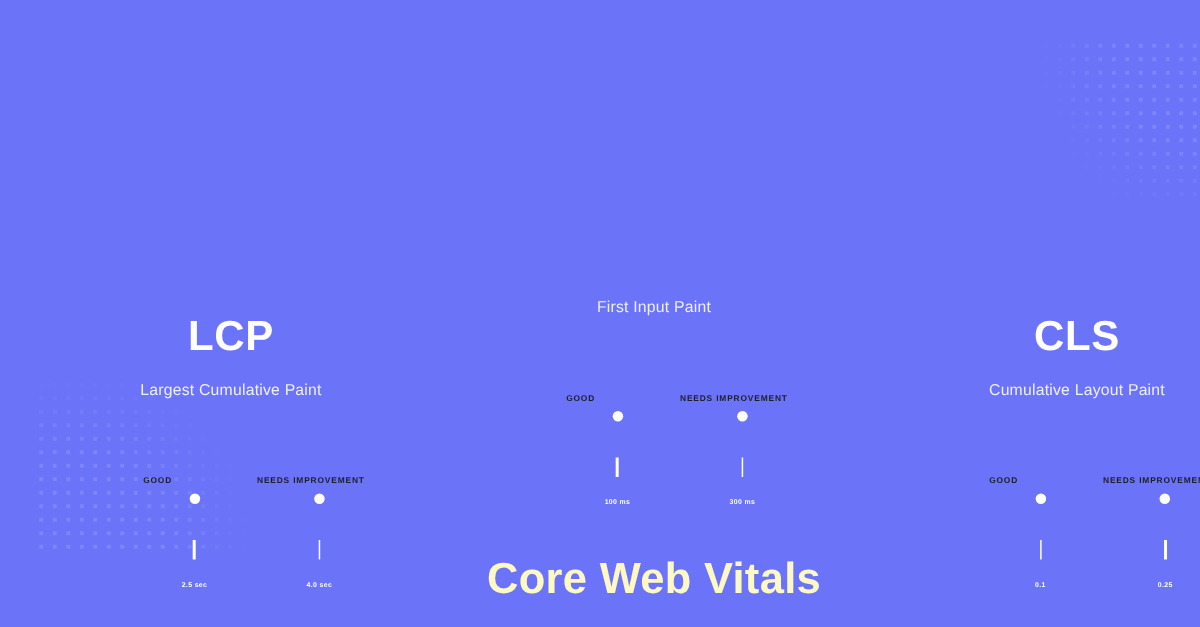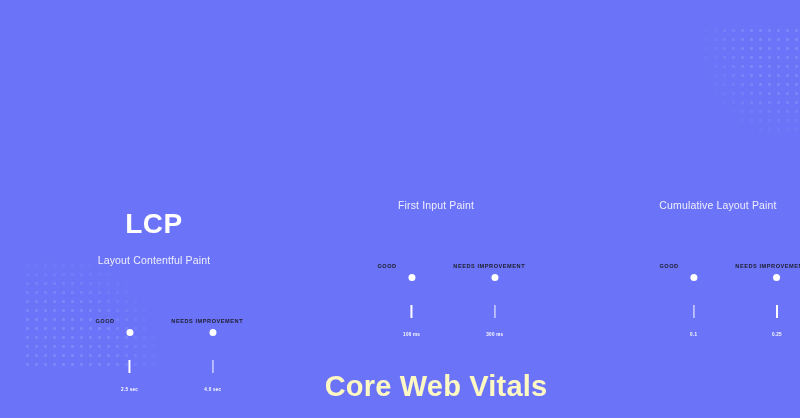--- a/index.html
+++ b/index.html
@@ -148,21 +148,21 @@
 </head>
 <body>
 
 <div class="dots dots-tr"></div>
 <div class="dots dots-bl"></div>
 
 <div class="metrics">
 
   <div class="metric">
     <div class="metric-abbr">LCP</div>
-    <div class="metric-name">Layout Contentful Paint</div>
+    <div class="metric-name">Largest Cumulative Paint</div>
     <div class="bar-wrap">
       <div class="bar">
         <div class="seg seg-good">GOOD</div>
         <div class="seg seg-ni">NEEDS IMPROVEMENT</div>
         <div class="seg seg-poor">POOR</div>
       </div>
       <div class="marker" style="left:33.4%">
         <div class="marker-dot"></div>
         <div class="marker-stem"></div>
         <div class="marker-label">2.5 sec</div>
@@ -190,20 +190,21 @@
       </div>
       <div class="marker" style="left:71.4%">
         <div class="marker-dot"></div>
         <div class="marker-stem"></div>
         <div class="marker-label">300 ms</div>
       </div>
     </div>
   </div>
 
   <div class="metric">
+    <div class="metric-abbr">CLS</div>
     <div class="metric-name">Cumulative Layout Paint</div>
     <div class="bar-wrap">
       <div class="bar">
         <div class="seg seg-good">GOOD</div>
         <div class="seg seg-ni">NEEDS IMPROVEMENT</div>
         <div class="seg seg-poor">POOR</div>
       </div>
       <div class="marker" style="left:33.4%">
         <div class="marker-dot"></div>
         <div class="marker-stem"></div>

